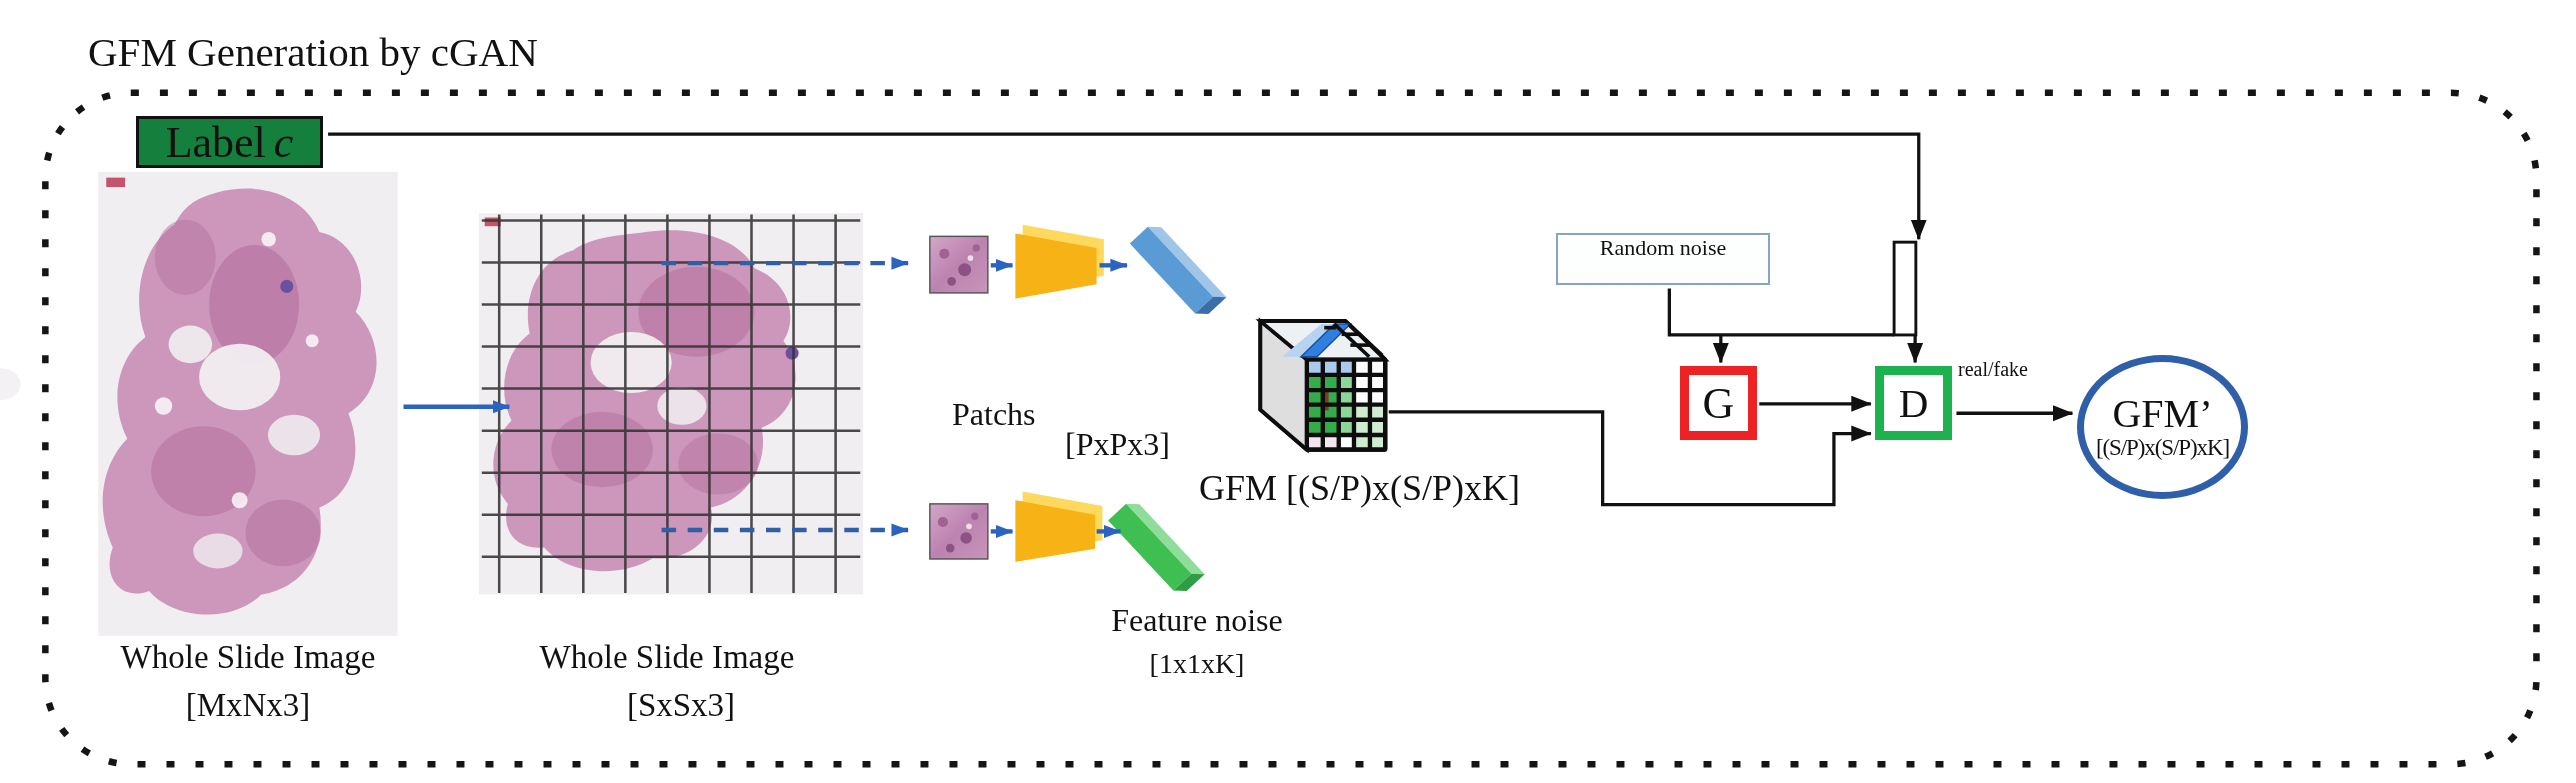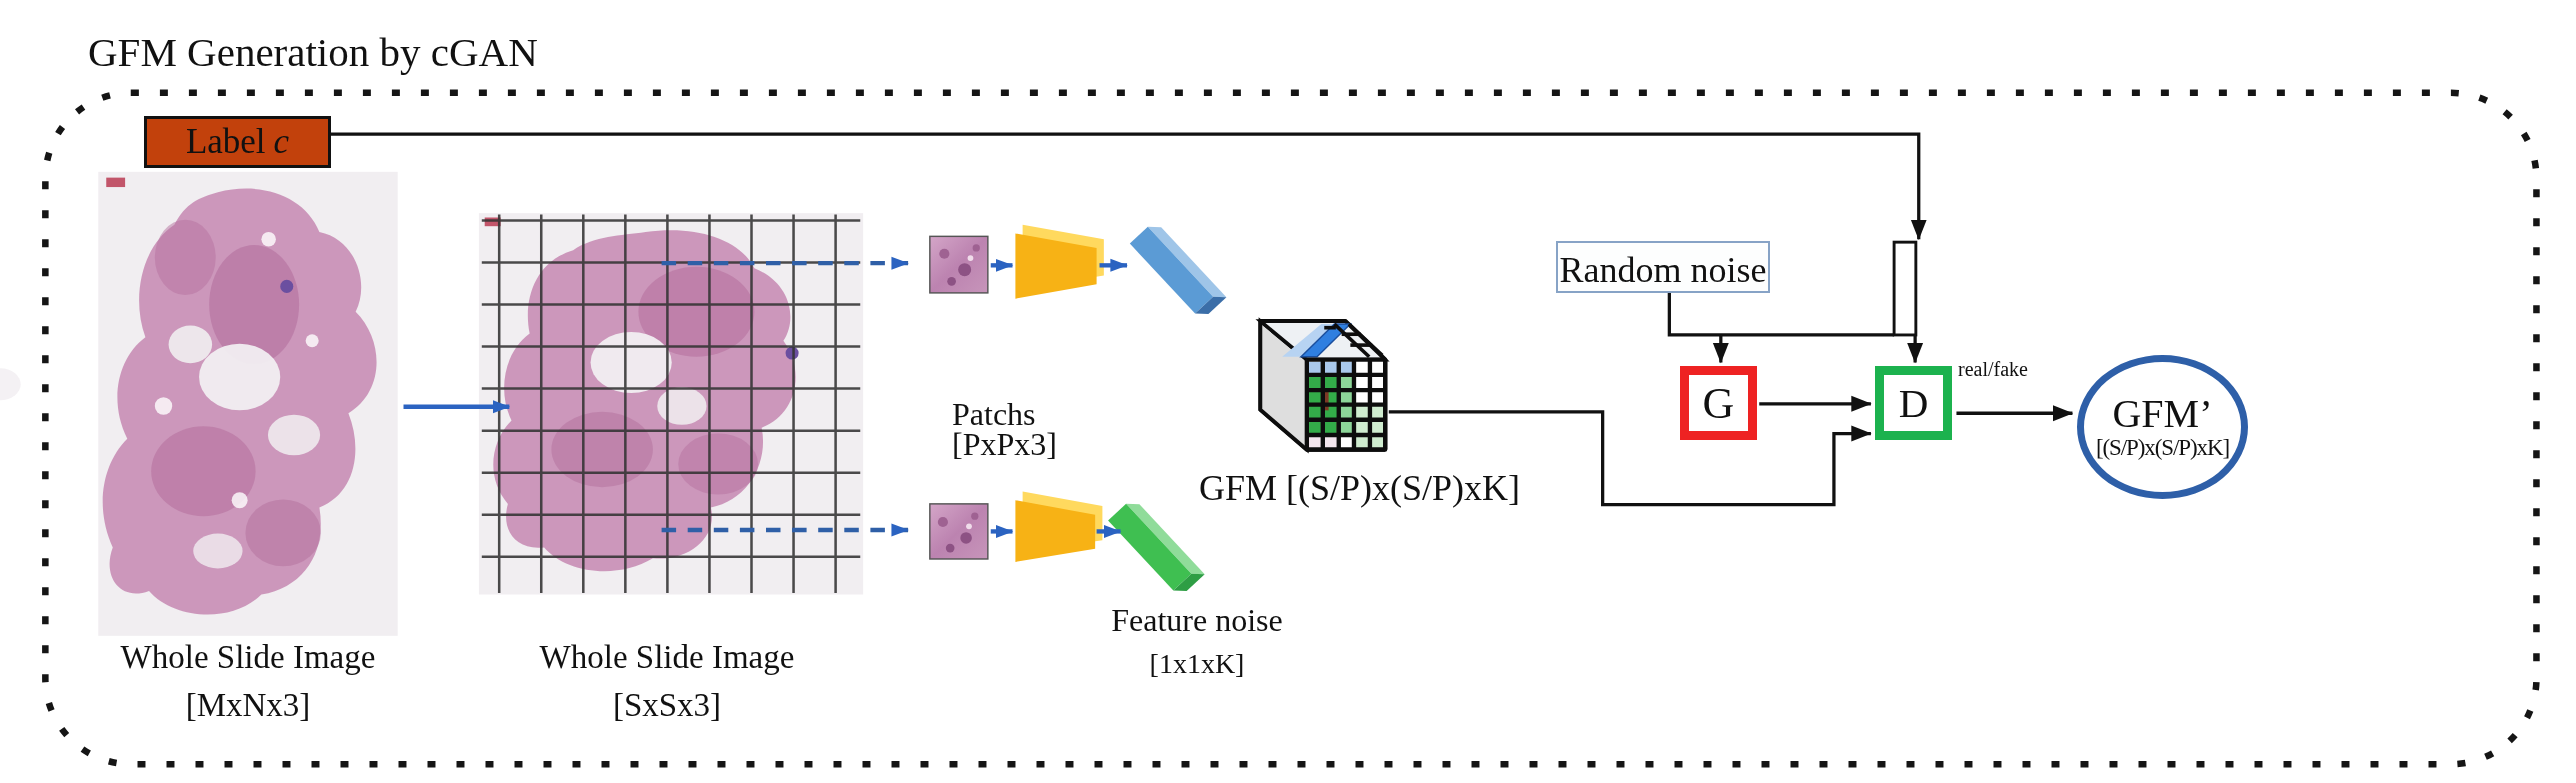--- a/index.html
+++ b/index.html
@@ -4,39 +4,39 @@
 <style>
   html,body{margin:0;padding:0;background:#ffffff;}
   body{width:2576px;height:783px;position:relative;overflow:hidden;
        font-family:"Liberation Serif","DejaVu Serif",serif;color:#111;}
   .abs{position:absolute;}
   .center{text-align:center;}
   svg.layer{position:absolute;left:0;top:0;width:2576px;height:783px;}
 
   .title{left:88px;top:27.6px;font-size:41px;letter-spacing:0px;}
 
-  .label-c-box{left:136px;top:116px;width:181px;height:46px;background:#c2410c;
+  .label-c-box{left:136px;top:116px;width:181px;height:46px;background:#15803d;
     border:3.6px solid #111;display:flex;align-items:center;justify-content:center;
-    font-size:35px;margin-left:8px;}
+    font-size:44px;}
   .label-c-box i{margin-left:8px;font-style:italic;}
 
   .caption{font-size:33px;line-height:1.05;}
   .cap-wsi1a{left:85px;top:640px;width:326px;}
   .cap-wsi1b{left:85px;top:688px;width:326px;}
   .cap-wsi2a{left:504px;top:640px;width:326px;}
-  .cap-wsi2b{left:504px;top:688px;width:326px;}
+  .cap-wsi2b{left:518px;top:688px;width:326px;}
   .cap-patch1{left:952px;top:384px;width:218px;text-align:left;font-size:32px;margin-top:14px;}
-  .cap-patch2{left:952px;top:428px;width:218px;text-align:left;font-size:32px;}
+  .cap-patch2{left:952px;top:428px;width:218px;text-align:right;font-size:32px;}
   .cap-fv1{left:1052px;top:604px;width:290px;font-size:32px;}
   .cap-fv2{left:1052px;top:649px;width:290px;font-size:28px;}
   .cap-gfm{left:1189px;top:470px;width:341px;font-size:36px;}
 
-  .noise-box{left:1556px;top:241px;width:210px;height:48px;background:#fdfefe;
-    border:2.9px solid #87a3c6;display:flex;align-items:flex-end;justify-content:center;
-    font-size:36px;}
+  .noise-box{left:1556px;top:233px;width:210px;height:48px;background:#fdfefe;
+    border:2.9px solid #87a3c6;display:flex;align-items:flex-start;justify-content:center;
+    font-size:22px;}
 
   .g-box{left:1680px;top:366px;width:77px;height:74px;background:#fff;
     border:9.4px solid #ee2222;box-sizing:border-box;display:flex;align-items:center;
     justify-content:center;font-size:44px;}
   .d-box{left:1875px;top:366px;width:77px;height:74px;background:#fff;
     border:9.4px solid #1cb24e;box-sizing:border-box;display:flex;align-items:center;
     justify-content:center;font-size:41px;}
 
   .real-fake{left:1958px;top:358px;font-size:20px;}
 

